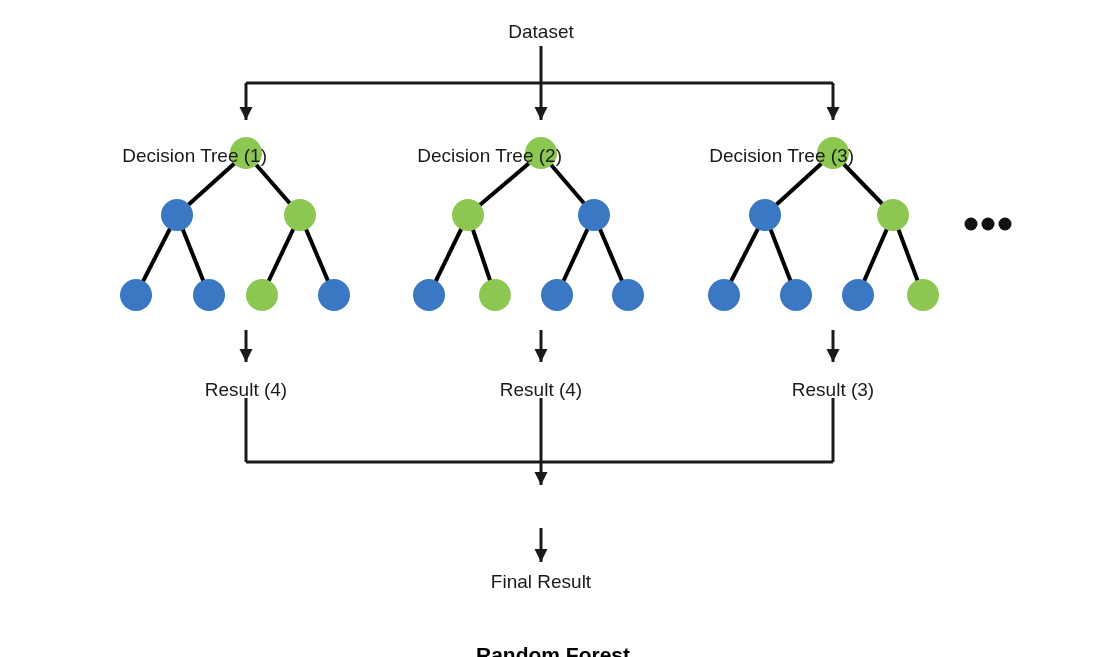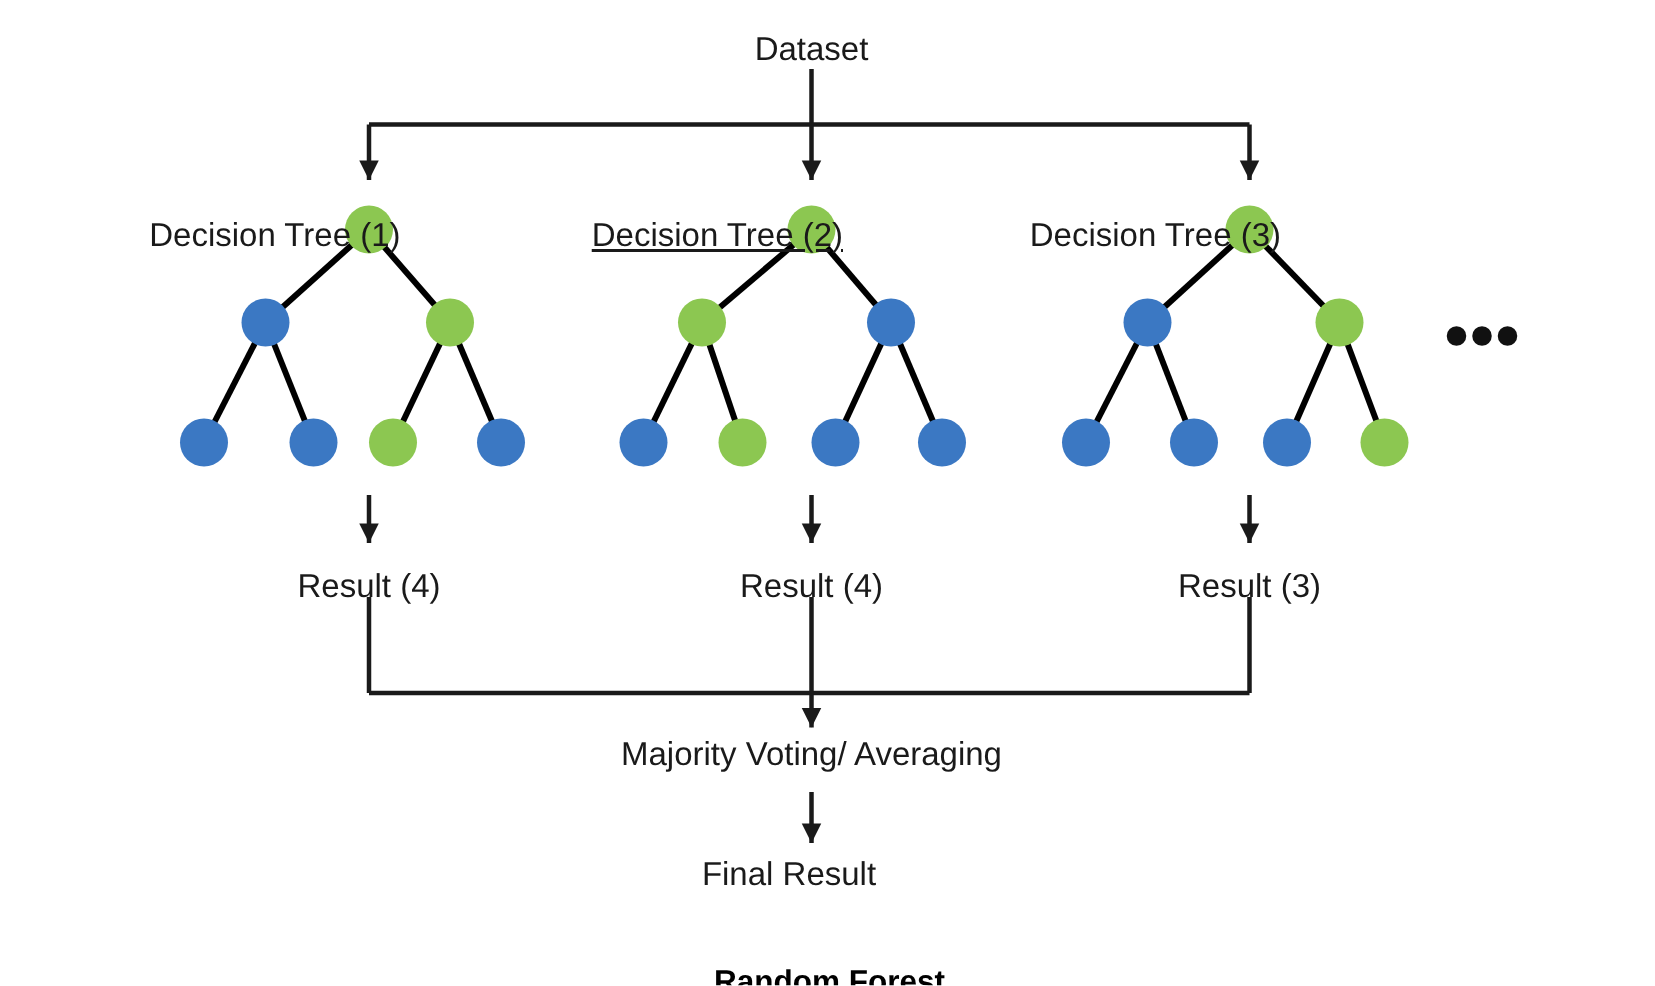--- a/index.html
+++ b/index.html
@@ -43,21 +43,21 @@
   }
   .arrow-head {
     fill: #1a1a1a;
   }
   .ellipsis-dot {
     fill: #111111;
   }
   .diagram-label {
     position: absolute;
     font-family: "Liberation Sans", sans-serif;
-    font-size: 22px;
+    font-size: 19px;
     color: #1a1a1a;
     white-space: nowrap;
     line-height: 1;
   }
   .diagram-label.centered {
     transform: translateX(-50%);
   }
   .diagram-label.right-aligned {
     transform: translateX(-100%);
     margin-left: 39px;
@@ -143,22 +143,21 @@
       </g>
     <g id="ellipsis-layer">
         <circle cx="971" cy="224" r="6.5" class="ellipsis-dot"></circle>
         <circle cx="988" cy="224" r="6.5" class="ellipsis-dot"></circle>
         <circle cx="1005" cy="224" r="6.5" class="ellipsis-dot"></circle>
       </g>
   </svg>
 
   <div class="diagram-label centered" style="left: 541px; top: 22px;">Dataset</div>
   <div class="diagram-label right-aligned" style="left: 228px; top: 146px;">Decision Tree (1)</div>
-  <div class="diagram-label right-aligned" style="left: 523px; top: 146px; text-decoration: underline;">Decision Tree (2)</div>
+  <div class="diagram-label right-aligned" style="left: 523px; top: 146px;">Decision Tree (2)</div>
   <div class="diagram-label right-aligned" style="left: 815px; top: 146px;">Decision Tree (3)</div>
   <div class="diagram-label centered" style="left: 246px; top: 380px;">Result (4)</div>
   <div class="diagram-label centered" style="left: 541px; top: 380px;">Result (4)</div>
   <div class="diagram-label centered" style="left: 833px; top: 380px; text-align: center;">Result (3)</div>
-  <div class="diagram-label centered" style="left: 541px; top: 492px;">Majority Voting/ Averaging</div>
-  <div class="diagram-label centered" style="left: 526px; top: 572px;">Final Result</div>
+  <div class="diagram-label centered" style="left: 541px; top: 572px;">Final Result</div>
   <div class="diagram-label centered title-label" style="left: 553px; top: 620px; margin-top: 24px;">Random Forest</div>
 
 </div>
 
 </body></html>

